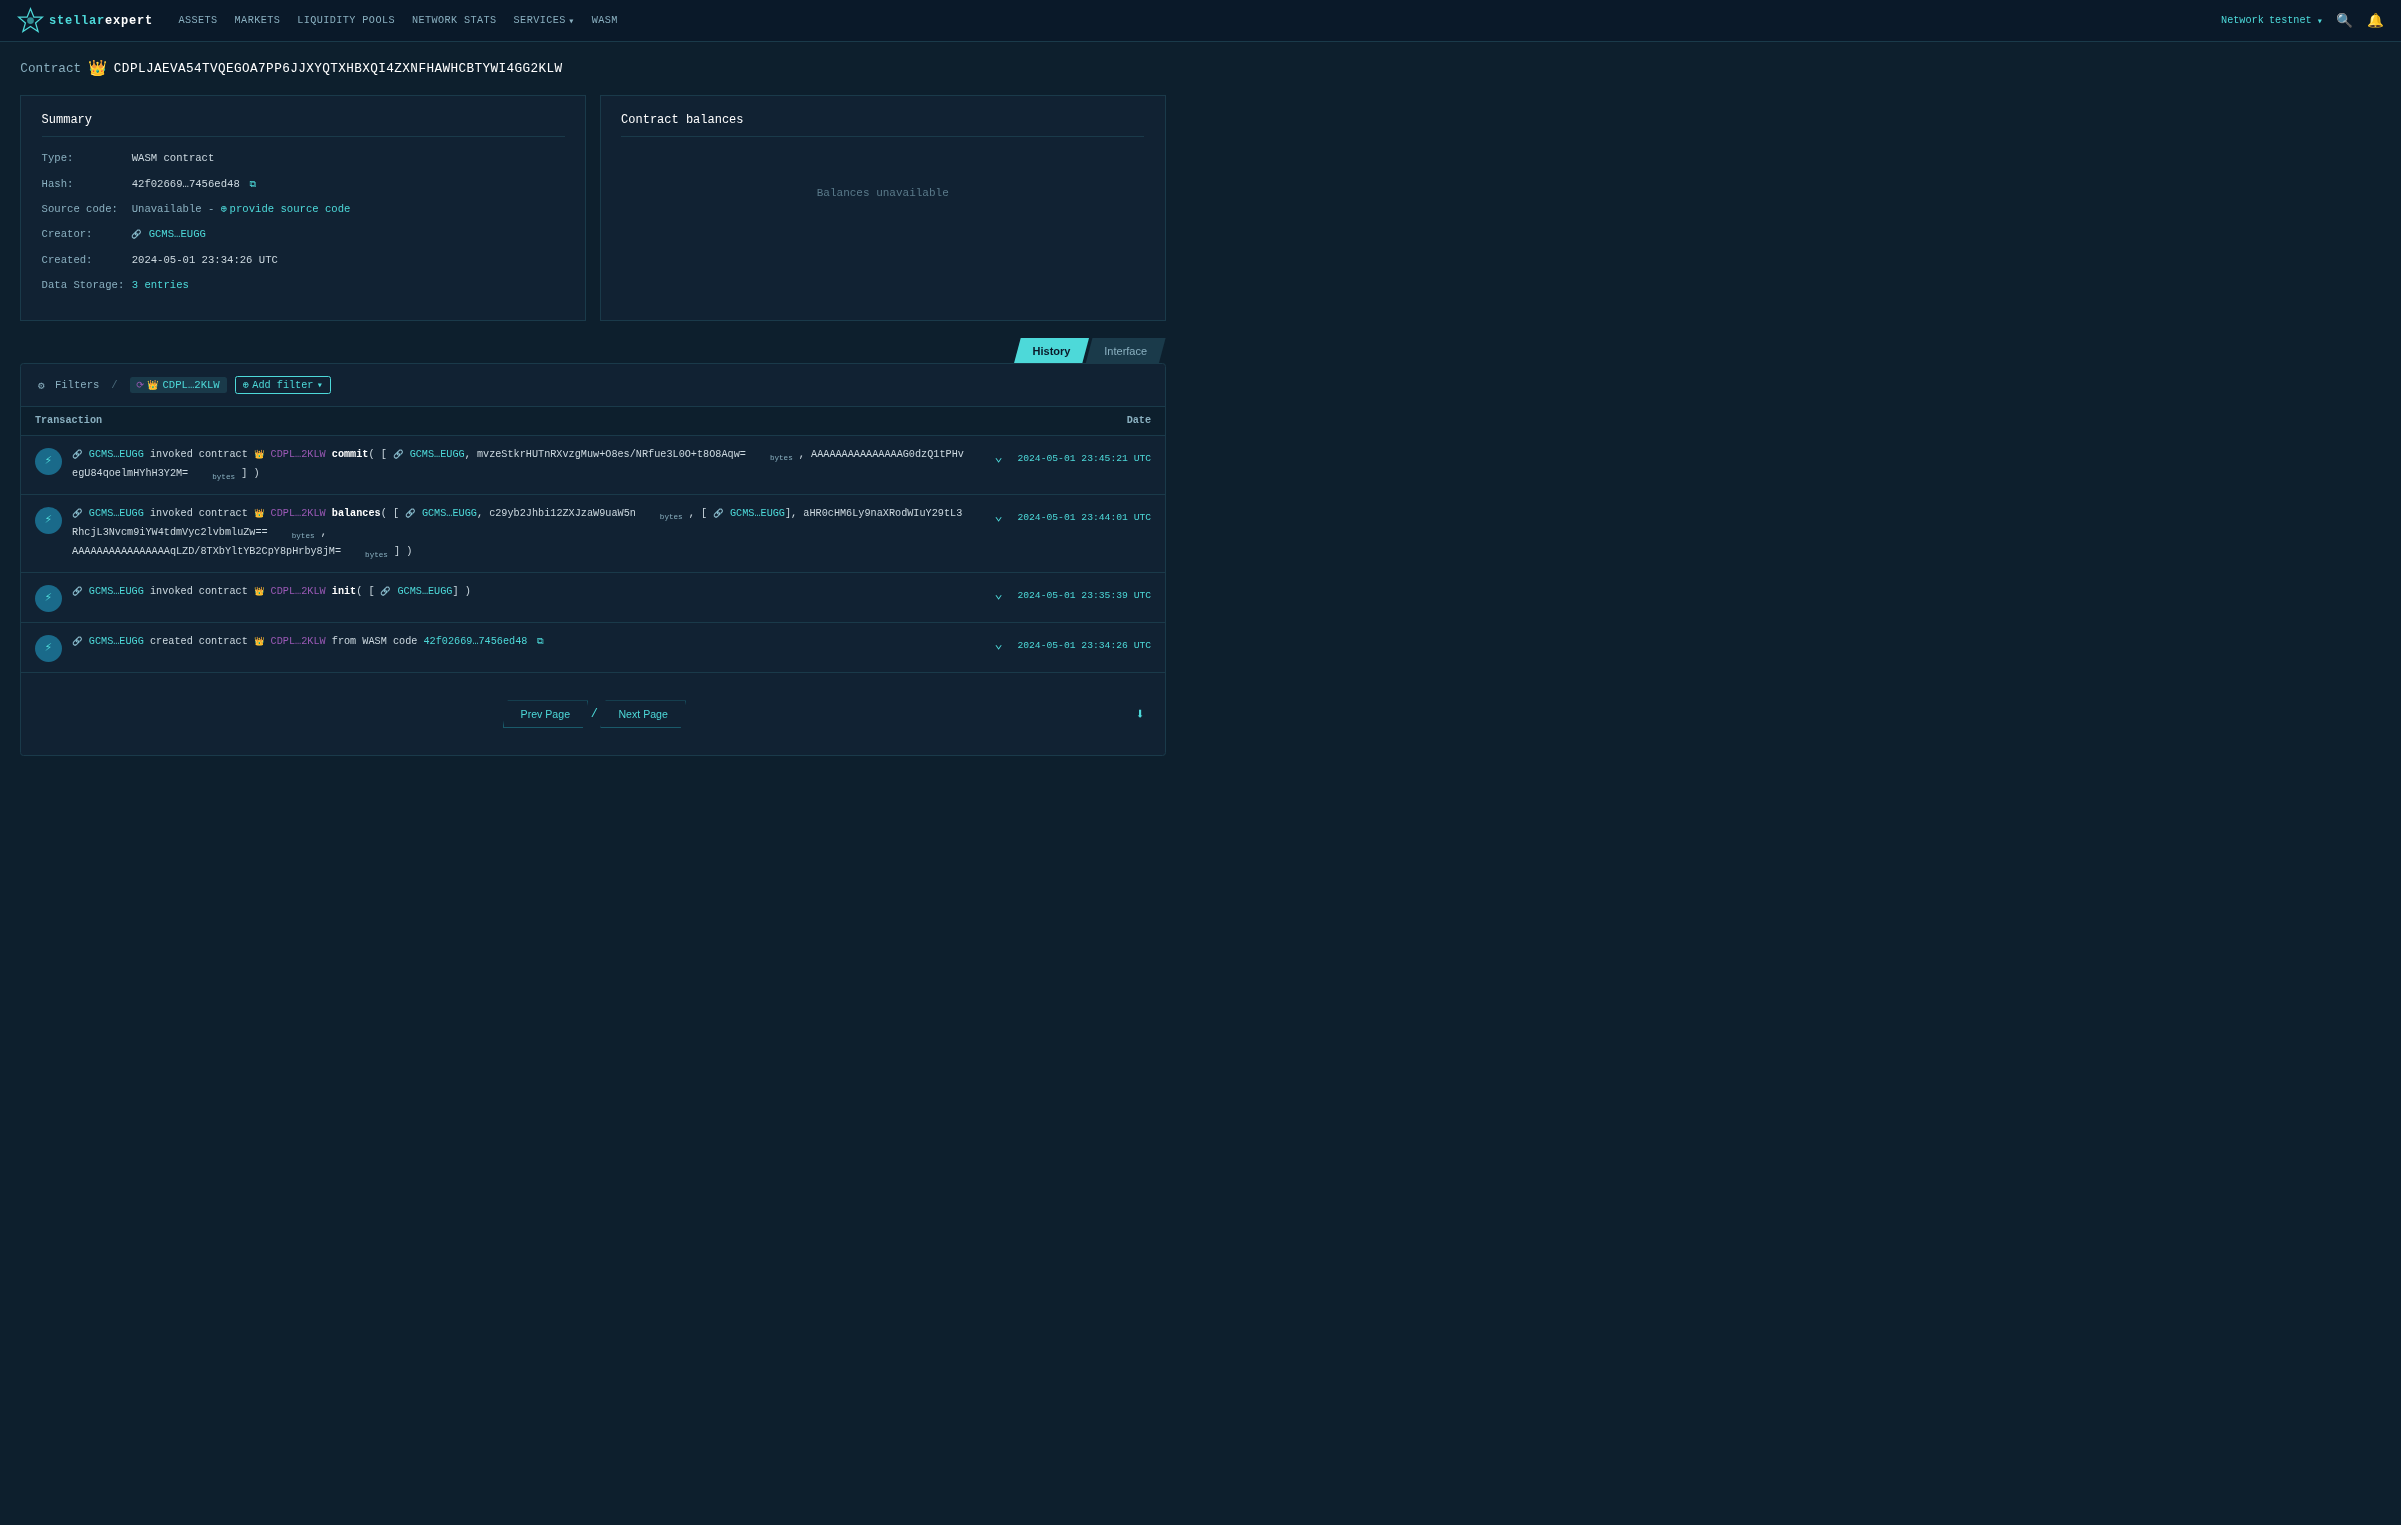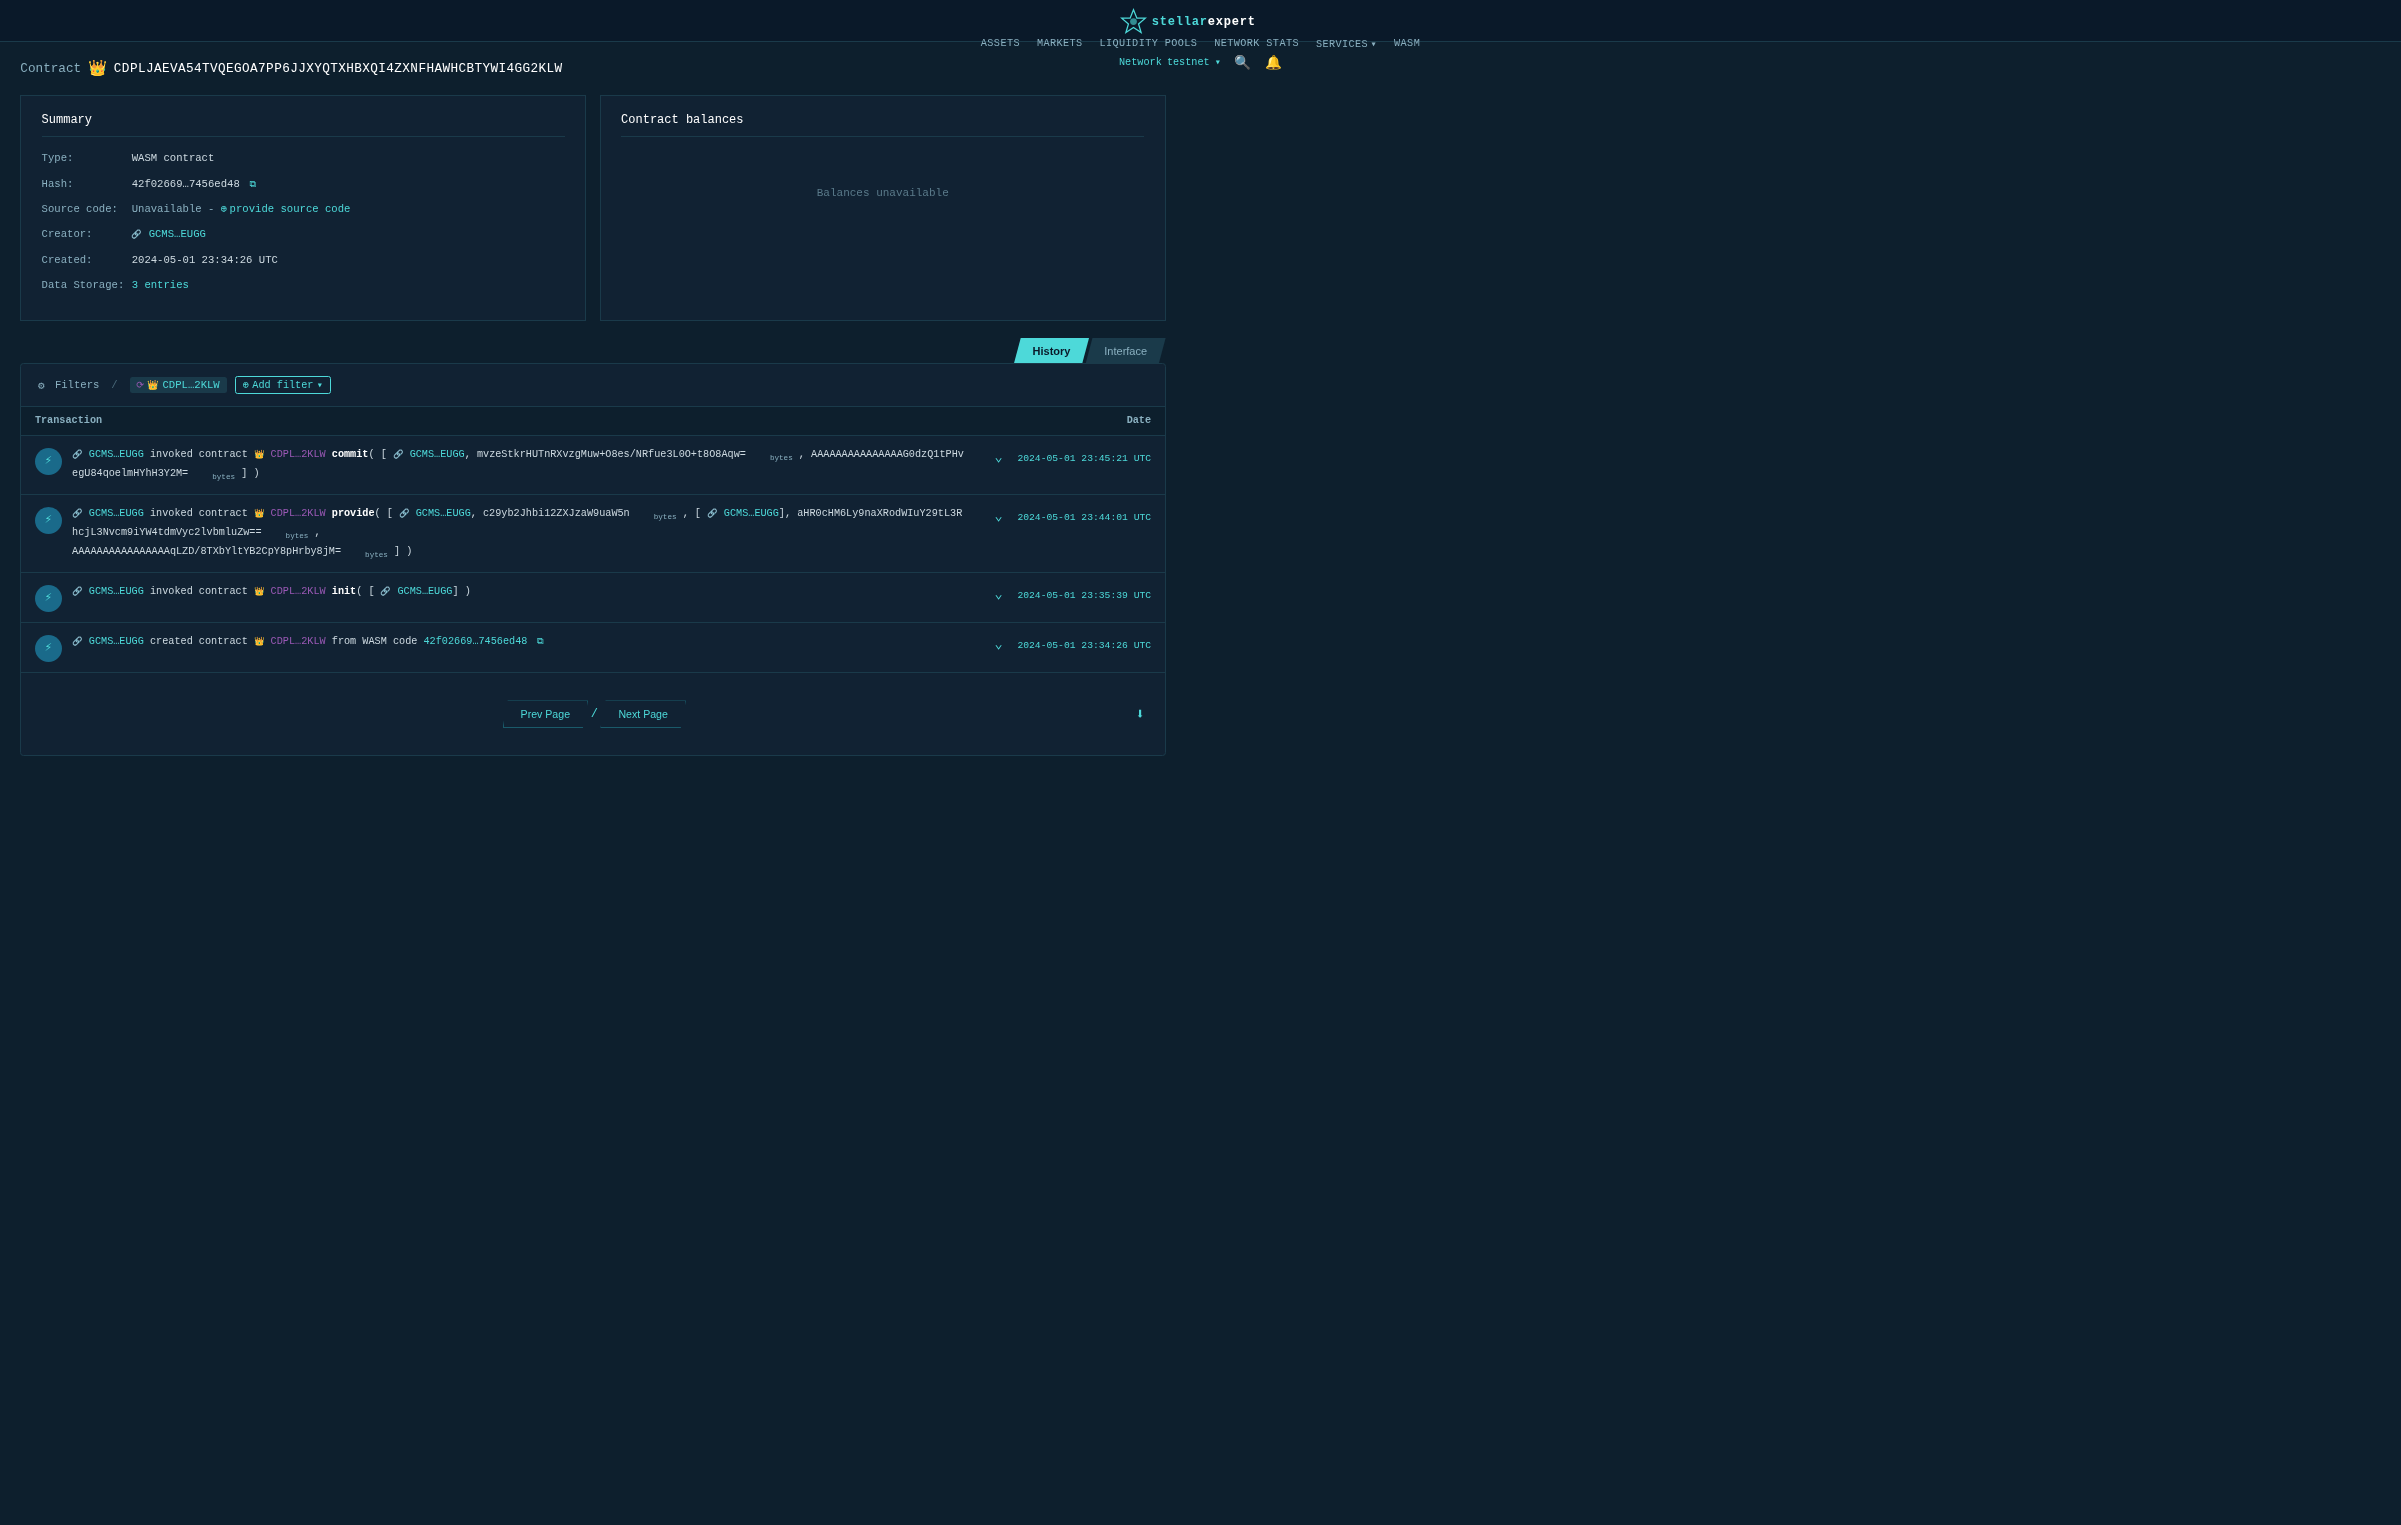--- a/index.html
+++ b/index.html
@@ -9,24 +9,23 @@
       color: #cdd9e0;
       font-size: 11px;
       min-height: 100vh;
     }
 
     
     .navbar {
       display: flex;
       align-items: center;
       background: #0a1929;
-      padding: 8px 17px;
+      padding: 15px 17px;
       height: 42px;
       border-bottom: 0.8px solid #1a3a4a;
-      flex-direction: column;
     }
     .nav-logo {
       display: flex;
       align-items: center;
       gap: 5.1px;
       margin-right: 25.4px;
     }
     .logo-icon {
       width: 27px;
       height: 27px;
@@ -491,21 +490,21 @@
           <tr class="tx-row">
       <td>
         <div class="tx-icon-wrap">
           <div class="tx-icon">⚡</div>
           <div class="tx-content">
         <span class="actor-icon">🔗</span>
         <a class="actor">GCMS…EUGG</a>
         <span class="param-key"> invoked contract </span>
         <span class="actor-icon">👑</span>
         <a class="contract-ref">CDPL…2KLW</a>
-        <span class="method"> provide</span>( [
+        <span class="method"> balances</span>( [
         <span class="actor-icon">🔗</span>
         <a class="actor">GCMS…EUGG</a>,
         c29yb2Jhbi12ZXJzaW9uaW5n<sub class="bytes-sub">bytes</sub> , [
         <span class="actor-icon">🔗</span>
         <a class="actor">GCMS…EUGG</a>],
         aHR0cHM6Ly9naXRodWIuY29tL3RhcjL3Nvcm9iYW4tdmVyc2lvbmluZw==<sub class="bytes-sub">bytes</sub> ,<br>
         AAAAAAAAAAAAAAAAqLZD/8TXbYltYB2CpY8pHrby8jM=<sub class="bytes-sub">bytes</sub> ] )
       </div>
         </div>
       </td>

